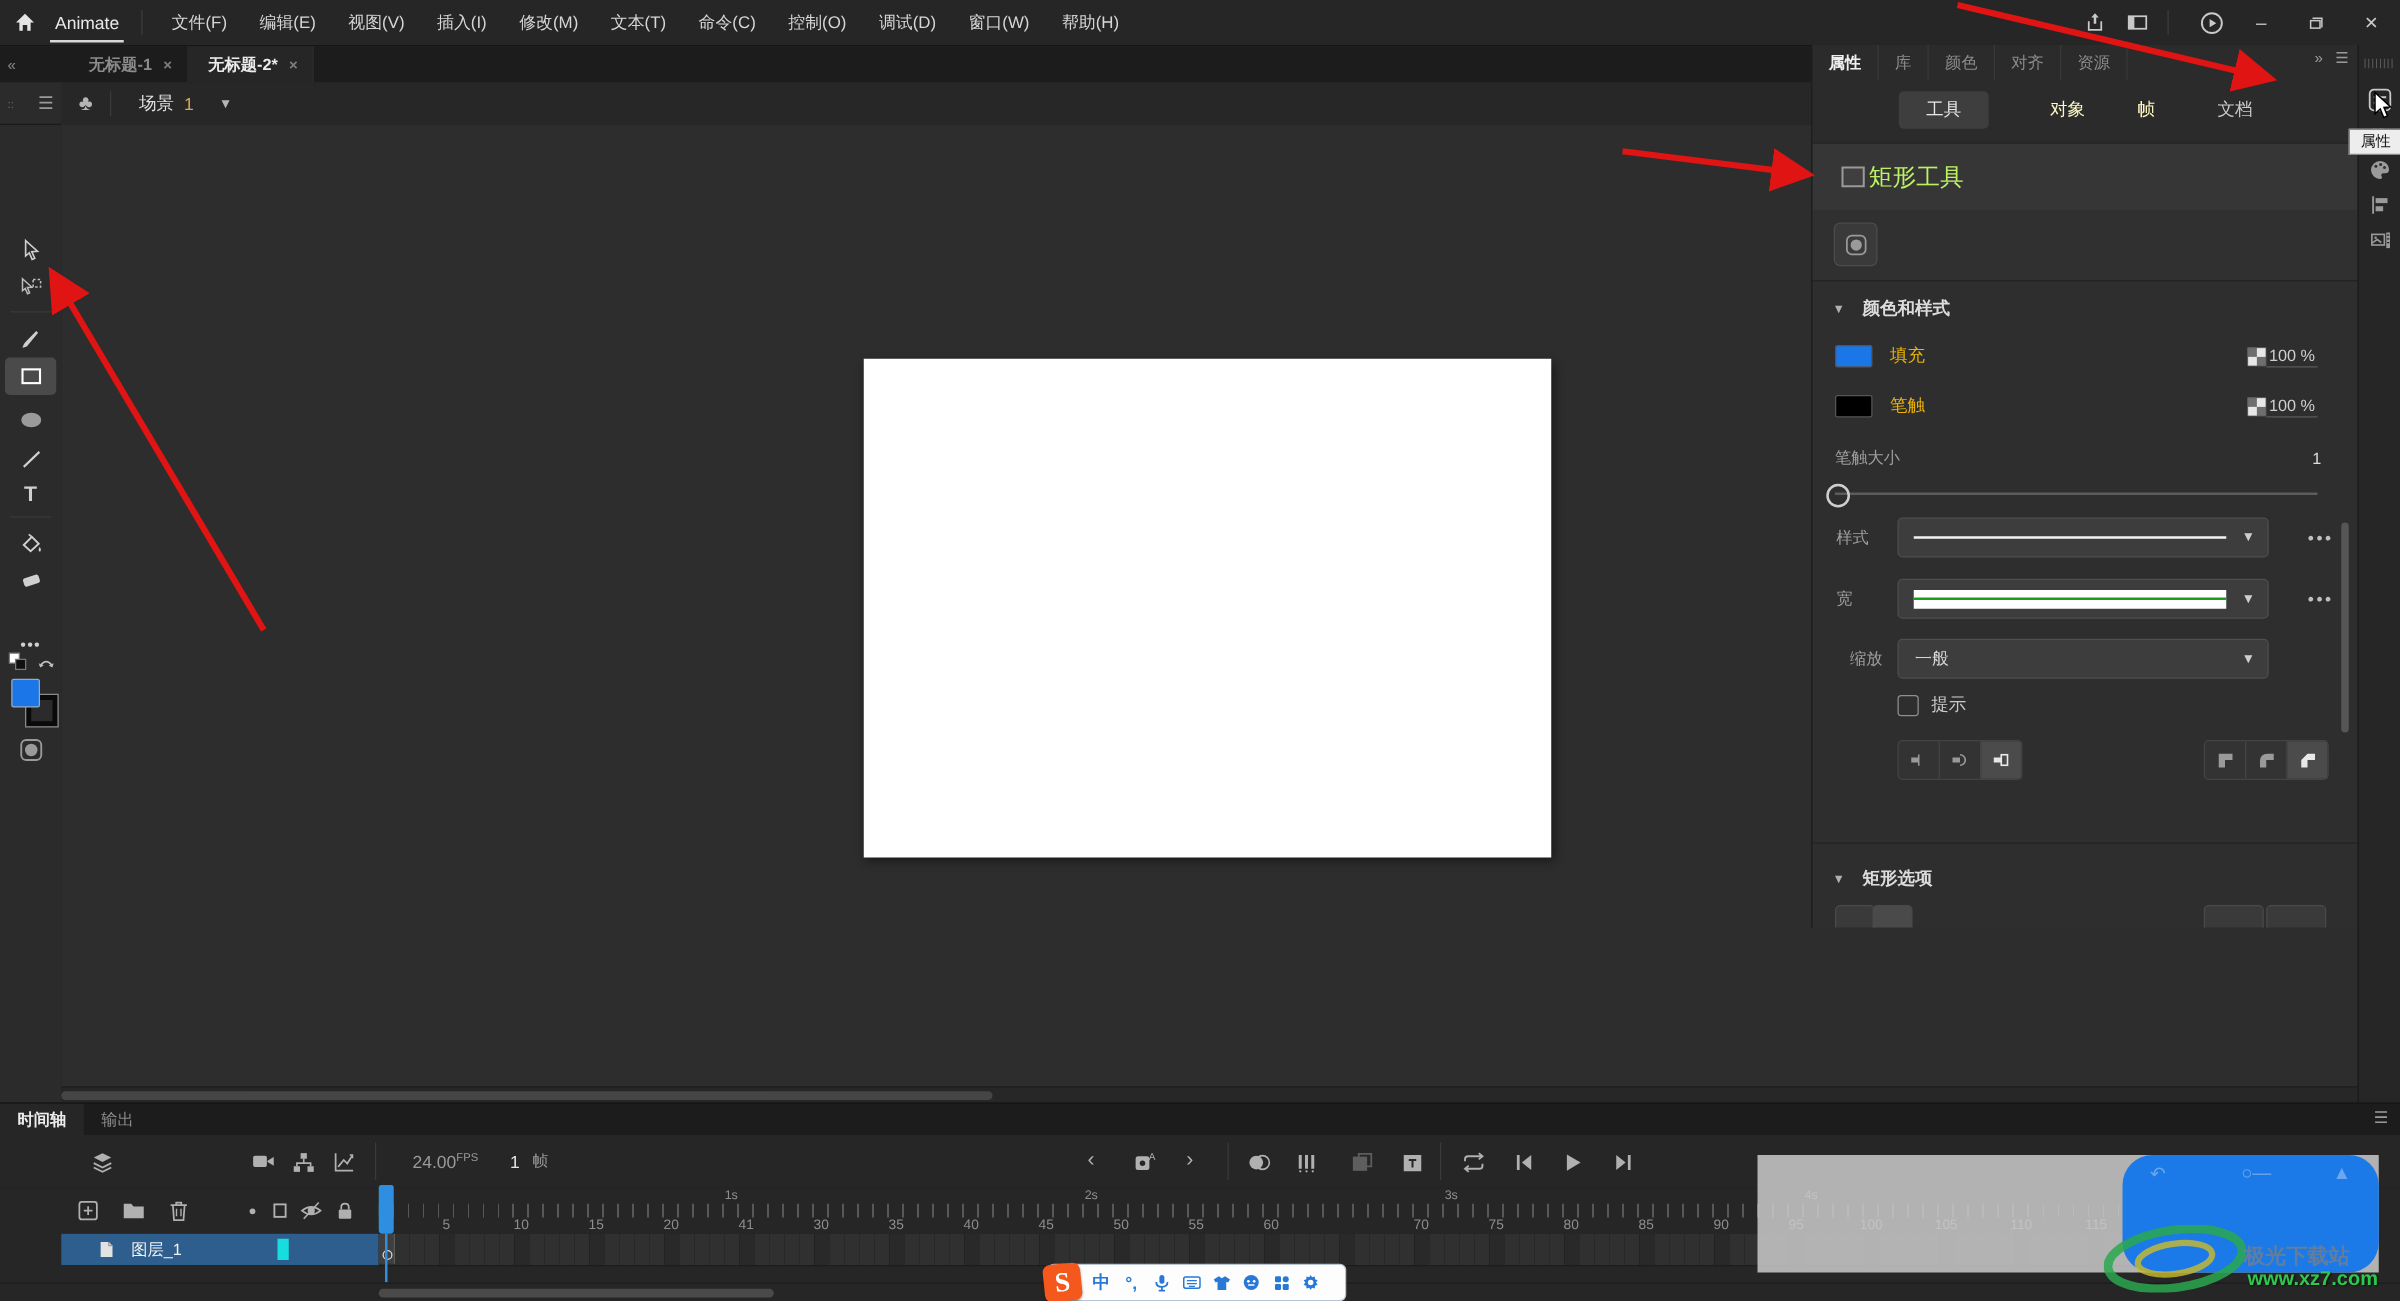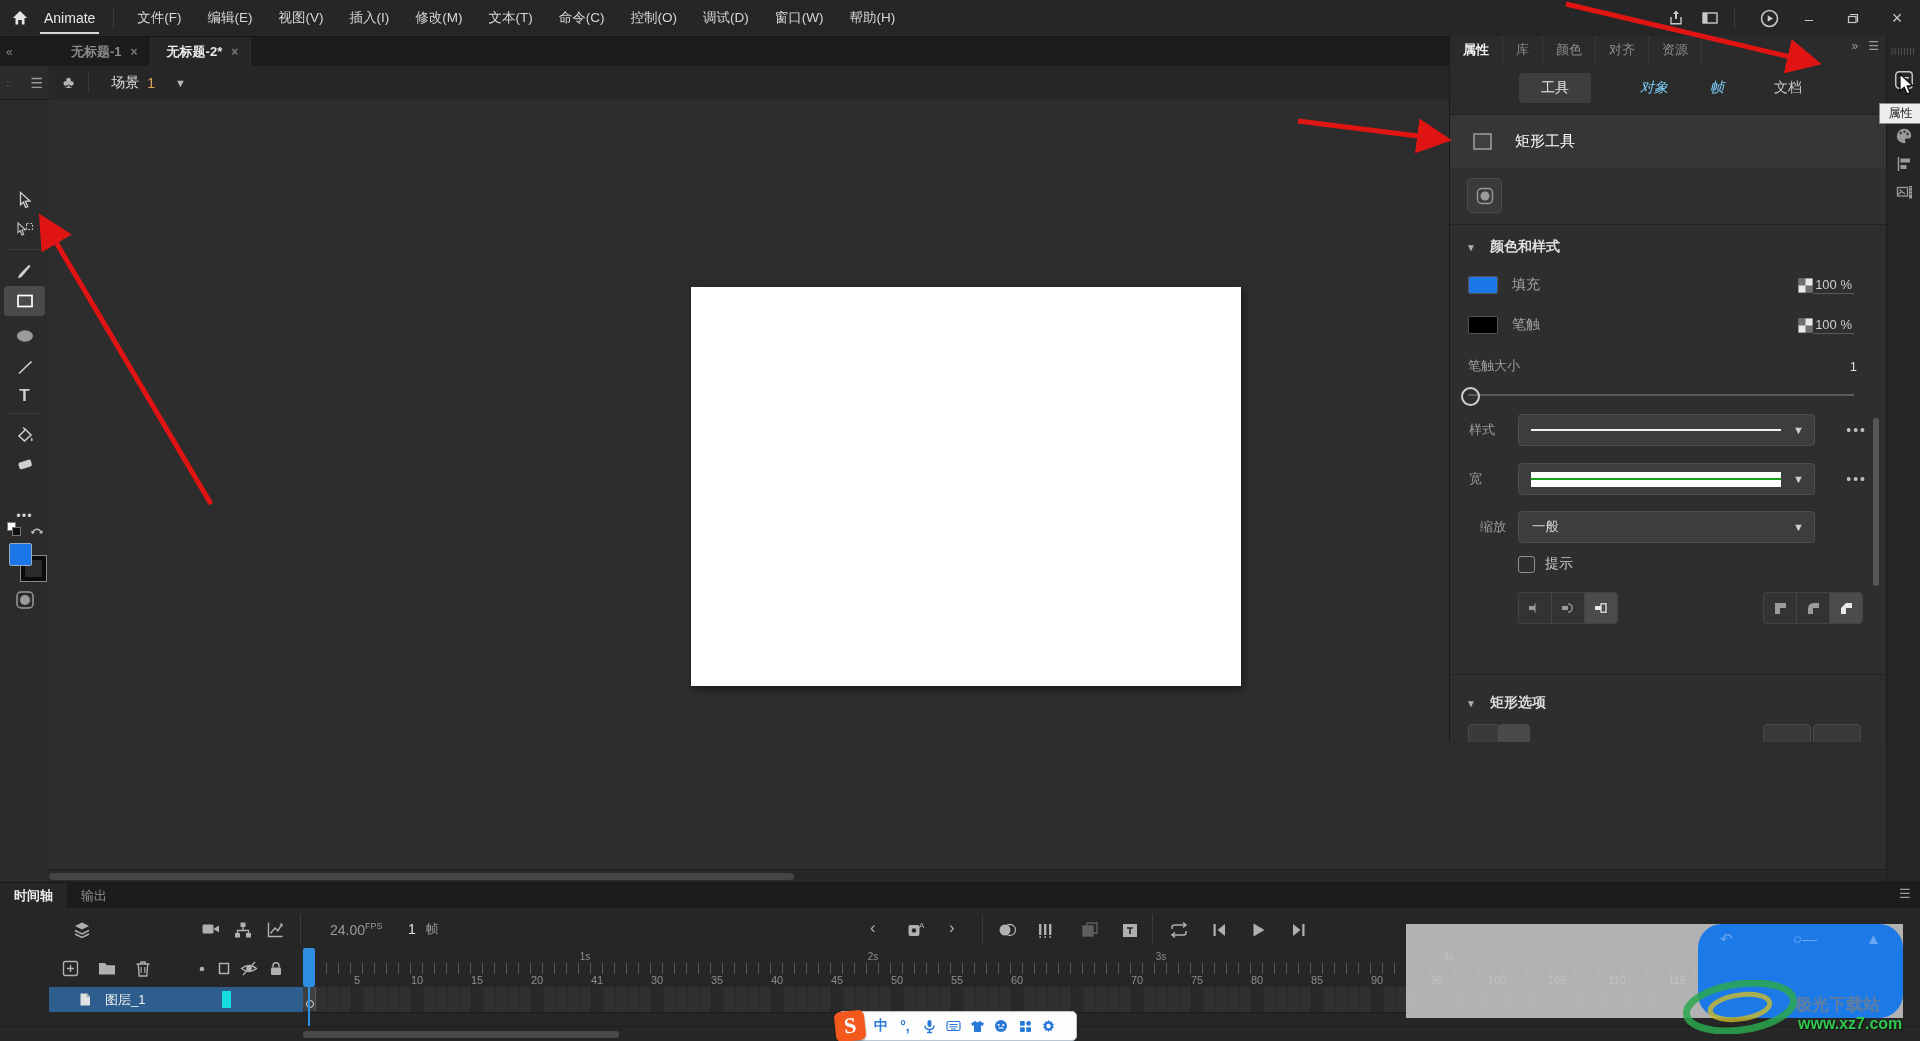--- a/index.html
+++ b/index.html
@@ -57,34 +57,34 @@
 
   
   #rpanel{left:1449px;top:36px;width:437px;height:706px;background:#2e2e2e;border-left:1px solid #1a1a1a;overflow:hidden;}
   .rp{position:absolute;left:0;width:437px;}
   #rp-tabs{top:0;height:28px;background:#2b2b2b;border-bottom:1px solid #222;display:flex;align-items:center;}
   #rp-tabs .rp-tab{padding:6px 13px;color:#8c8c8c;font-size:13px;border-right:1px solid #383838;}
   #rp-tabs .rp-tab.active{color:#efefef;font-weight:bold;}
   #rp-subtabs{top:28px;height:50px;background:#2b2b2b;}
   .subtab{position:absolute;top:9px;height:30px;display:flex;align-items:center;padding:0 22px;border-radius:4px;color:#c9c9c9;font-size:14px;}
   .subtab.active{background:#3e3e3e;color:#e6e6e6;}
-  .subtab.disabled{color:#7dd3fc;font-style:italic;}
+  .subtab.disabled{color:#fef9c3;}
   .rp-div{position:absolute;left:0;width:437px;height:1px;background:#232323;}
   #rp-toolrow{top:79px;height:53px;background:#363636;display:flex;align-items:center;}
   #rp-toolrow .tool-ic{margin-left:21px;}
-  #rp-toolrow .tool-nm{margin-left:20px;color:#ffffff;font-size:15px;}
+  #rp-toolrow .tool-nm{color:#bef264;font-size:19px;}
   #rp-objrow{top:132px;height:56px;background:#303030;}
   #rp-objrow .objbtn{position:absolute;left:17px;top:10px;width:33px;height:33px;background:#3a3a3a;border:1px solid #4c4c4c;border-radius:5px;display:flex;align-items:center;justify-content:center;}
   .sec-head{display:flex;align-items:center;gap:14px;color:#dcdcdc;font-size:14px;font-weight:bold;}
   .sec-head .chev{color:#b0b0b0;font-size:10px;font-weight:normal;}
   #sec-color{top:196px;height:30px;padding-left:16px;box-sizing:border-box;}
   .prow{position:absolute;left:0;width:437px;height:30px;display:flex;align-items:center;}
   .plabel{color:#9e9e9e;font-size:13px;}
   .swatch{width:28px;height:16px;border-radius:2px;margin-left:18px;border:1px solid #555;}
-  .row-label{margin-left:14px;color:#a3a3a3;font-size:14px;}
+  .row-label{margin-left:14px;color:#eab308;font-size:14px;}
   .pct{position:absolute;right:33px;color:#cfcfcf;font-size:13px;border-bottom:1px solid #5a5a5a;padding:0 2px 1px;}
   .checker{position:absolute;right:74px;}
   .dd{position:absolute;left:68px;width:295px;height:30px;background:#3d3d3d;border:1px solid #4e4e4e;border-radius:4px;display:flex;align-items:center;}
   .dd .dd-chev{margin-left:auto;margin-right:10px;color:#cfcfcf;font-size:11px;}
   .dots3{position:absolute;right:20px;color:#bfbfbf;font-size:14px;letter-spacing:2px;}
   .stroke-line{flex:1;height:2px;background:#f2f2f2;margin:0 12px 0 12px;}
   .width-prof{flex:1;height:15px;background:#ffffff;margin:0 12px;position:relative;}
   .width-prof:after{content:"";position:absolute;left:0;right:0;top:6.5px;height:2px;background:#19a019;}
   .slider-track{position:absolute;left:18px;right:33px;top:14px;height:2px;background:#5c5c5c;}
   .slider-knob{position:absolute;left:11px;top:7px;width:15px;height:15px;border:2px solid #cfcfcf;border-radius:50%;background:transparent;}

